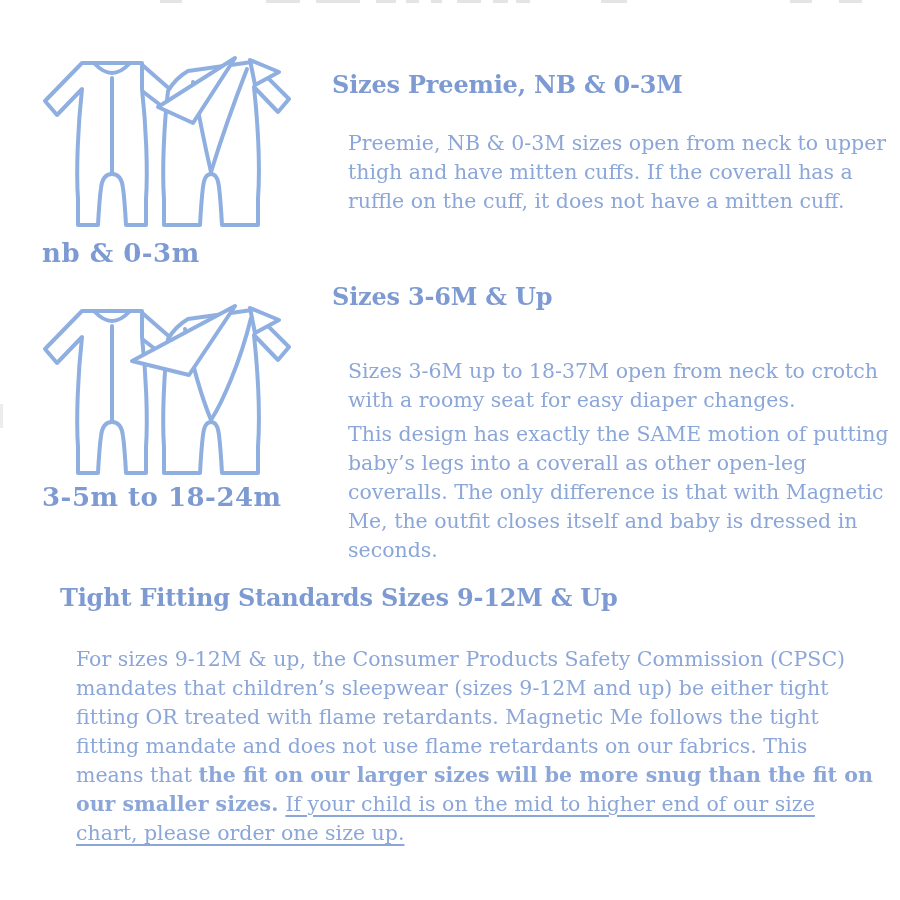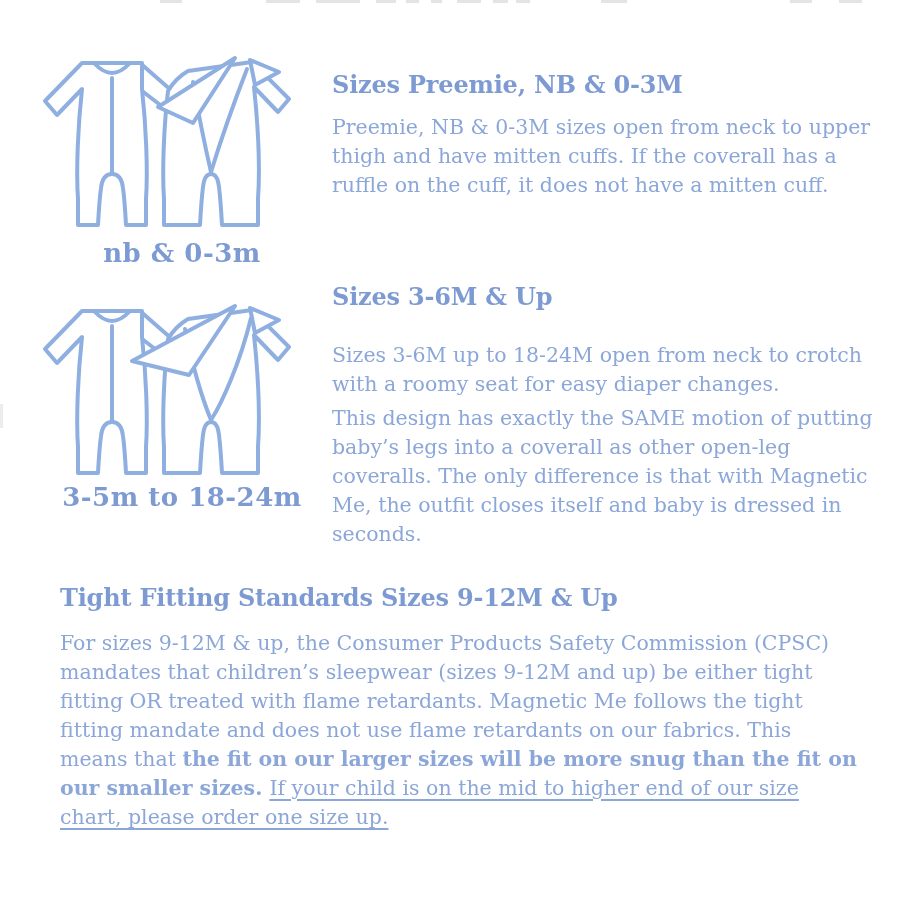--- a/index.html
+++ b/index.html
@@ -15,25 +15,25 @@
     font-family:"DejaVu Serif","Liberation Serif",serif;
   }
   .abs{position:absolute;}
   .remnant{position:absolute;top:0;height:3px;background:#e4e4e7;}
   .remnant-left{position:absolute;left:0;top:404px;width:3px;height:24px;background:#ececef;}
   h2.sec-heading{
     margin:0;color:var(--heading);
     font-size:24px;font-weight:bold;line-height:34px;letter-spacing:-0.2px;
   }
   p.sec-body{
-    margin:0;color:var(--body-text);
+    margin:16px;color:var(--body-text);
     font-size:20.5px;line-height:29px;
   }
   .illus-label{
-    position:absolute;width:280px;text-align:center;
+    position:absolute;width:280px;text-align:left;
     color:var(--heading);font-size:26px;font-weight:bold;letter-spacing:0.5px;
   }
   .bottom-body{line-height:31px;}
   .bold-seg{font-weight:bold;color:var(--body-text);}
   .link-seg{
     text-decoration:underline;text-underline-offset:4px;
     color:var(--body-text);cursor:pointer;
   }
   svg .garment{
     stroke:var(--illustration-stroke);
@@ -114,21 +114,21 @@
         <path class="garment-line" d="M143,26 C151,65 160,95 169,117"></path>
         <path class="garment-line" d="M209,15 C198,60 180,100 169,117"></path>
         <path class="garment" d="M193,3 L90,58 L147,72 Z"></path>
         <path class="garment" d="M208,5 L237,17 L213,30 Z"></path>
       </g>
     </svg>
   </div>
   <div class="illus-label" style="left:42px;top:482px;">3-5m to 18-24m</div>
 
   <h2 class="abs sec-heading" style="left:332px;top:280px;width:560px;">Sizes 3-6M &amp; Up</h2>
-  <p class="abs sec-body" style="left:332px;top:341px;width:550px;">Sizes 3-6M up to 18-24M open from neck to crotch with a roomy seat for easy diaper changes.</p>
+  <p class="abs sec-body" style="left:332px;top:341px;width:550px;">Sizes 3-6M up to 18-37M open from neck to crotch with a roomy seat for easy diaper changes.</p>
   <p class="abs sec-body" style="left:332px;top:404px;width:554px;">This design has exactly the SAME motion of putting baby’s legs into a coverall as other open-leg coveralls. The only difference is that with Magnetic Me, the outfit closes itself and baby is dressed in seconds.</p>
 
   <h2 class="abs sec-heading" style="left:60px;top:581px;width:800px;">Tight Fitting Standards Sizes 9-12M &amp; Up</h2>
   <p class="abs sec-body bottom-body" style="left:60px;top:629px;width:800px;">
     <span>For sizes 9-12M &amp; up, the Consumer Products Safety Commission (CPSC) mandates that children’s sleepwear (sizes 9-12M and up) be either tight fitting OR treated with flame retardants. Magnetic Me follows the tight fitting mandate and does not use flame retardants on our fabrics. This means that </span><span class="bold-seg">the fit on our larger sizes will be more snug than the fit on our smaller sizes. </span><span class="link-seg">If your child is on the mid to higher end of our size chart, please order one size up. </span>
   </p>
 
 </div>
 
 </body></html>

